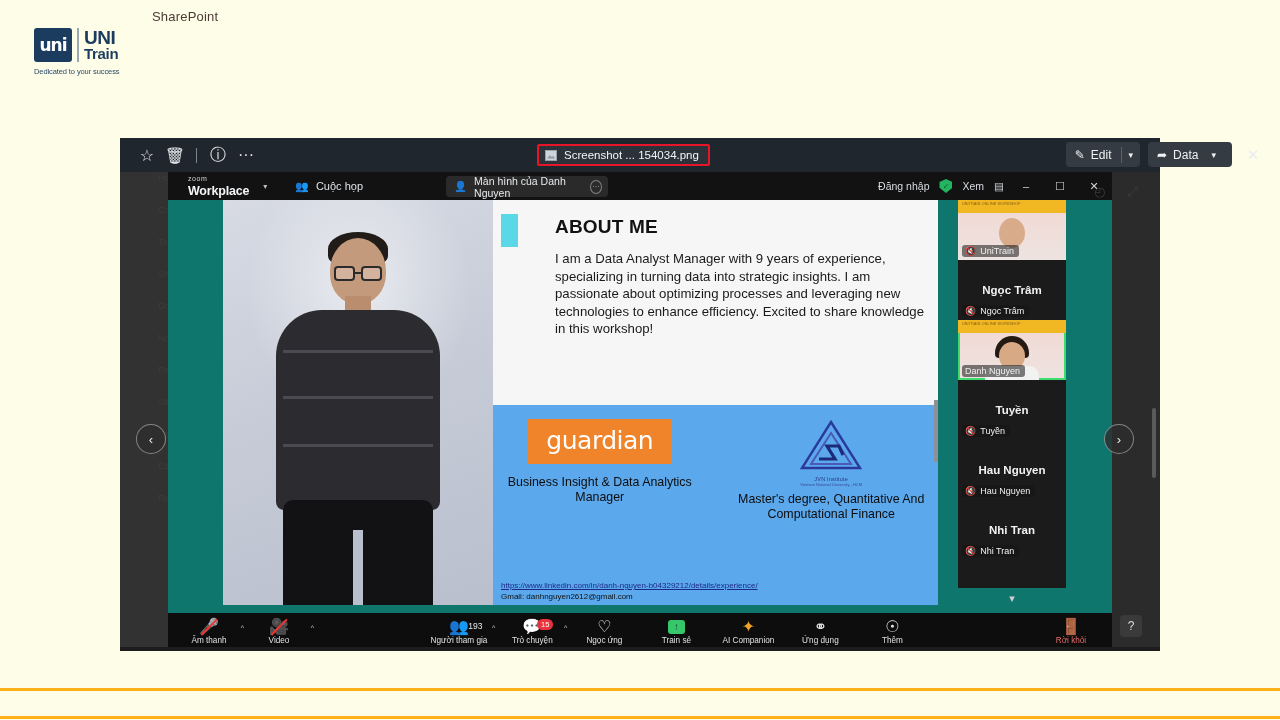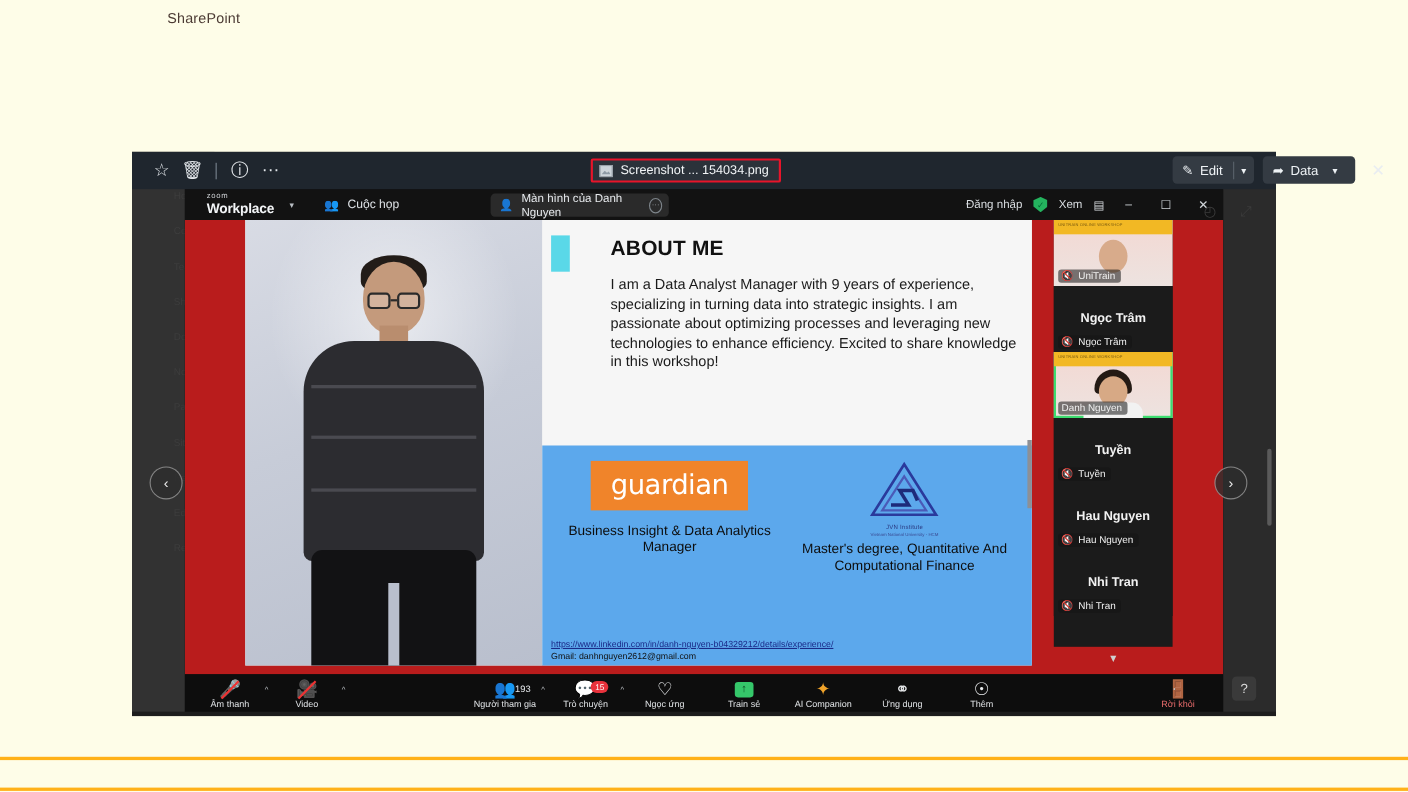--- a/index.html
+++ b/index.html
@@ -126,21 +126,21 @@
     position: absolute; right: 6px; top: 0; height: 28px; display: flex; align-items: center; gap: 10px;
     color: #d8dce0; font-size: 10.5px;
   }
   .zh-right .shield { width: 13px; height: 14px; background: #24b35e;
       clip-path: polygon(50% 0,100% 22%,100% 62%,50% 100%,0 62%,0 22%); position: relative; }
   .zh-right .shield::after { content:"✓"; position:absolute; inset:0; color:#063; font-size:8px;
       display:flex; align-items:center; justify-content:center; }
   .wbtn { width: 24px; text-align: center; color: #cfd4d8; font-size: 11px; }
 
   
-  #zoom-stage { position: absolute; left: 0; top: 28px; right: 0; bottom: 38px; background: #b91c1c; }
+  #zoom-stage { position: absolute; left: 0; top: 28px; right: 0; bottom: 38px; background: #0f766e; }
 
   
   #slide { position: absolute; left: 55px; top: 0; width: 715px; height: 405px; background: #f4f4f4; display: flex; }
   #slide-photo {
     width: 270px; height: 100%;
     background:
       radial-gradient(ellipse 60% 45% at 50% 22%, rgba(255,255,255,.55), rgba(255,255,255,0) 70%),
       linear-gradient(160deg, #d8dbe4 0%, #c7ccd8 45%, #b9bfcd 100%);
     position: relative; overflow: hidden;
   }
@@ -161,21 +161,21 @@
       width:150px; height:110px; background:#121214; border-radius:10px 10px 0 0; }
   .pz-gap { position:absolute; left:50%; top:330px; transform:translateX(-50%);
       width:10px; height:80px; background:#b9bfcd; }
 
   #slide-right { flex: 1; display: flex; flex-direction: column; }
   #slide-upper { height: 205px; background: #f6f6f6; position: relative; padding: 16px 12px 0 62px; }
   #accent-bar { position: absolute; left: 8px; top: 14px; width: 17px; height: 33px; background: #5ad8e8; }
   #about-title { font-size: 19px; font-weight: bold; color: #111; letter-spacing: .2px; }
   #about-body { margin-top: 12px; font-size: 13.2px; line-height: 1.33; color: #1a1a1a; max-width: 392px; }
   #slide-lower { flex: 1; background: #5ca8ec; position: relative; padding-top: 14px; }
-  #logos-row { display: flex; justify-content: center; align-items: flex-start; }
+  #logos-row { display: flex; justify-content: space-between; align-items: flex-start; }
   .lg-col { text-align: center; width: 48%; }
   #guardian-badge {
     display:inline-block; background:#f0842a; color:#fff; font-size: 25px;
     padding: 7px 18px 9px; letter-spacing: -.5px; font-family:"DejaVu Sans", sans-serif;
   }
   .lg-cap { margin-top: 11px; font-size: 12.4px; color: #0d0d0d; line-height: 1.22; }
   #jvn-logo { width: 64px; height: 62px; margin: 0 auto; position: relative; }
   #jvn-cap { font-size: 5.5px; color: #2a3a82; letter-spacing: .2px; margin-top: 1px; }
   #jvn-cap2 { font-size: 4px; color: #3a4a92; }
   #slide-links { position: absolute; left: 8px; bottom: 4px; }
@@ -254,20 +254,31 @@
   
   .rule { position: absolute; left: 0; width: 1280px; height: 3px; background: #ffb119; }
   #rule1 { top: 688px; }
   #rule2 { top: 716px; }
 </style>
 </head>
 <body>
 
 <div id="page">
 
+  <div id="logo">
+    <div class="logo-row">
+      <div class="logo-mark">uni</div>
+      <div class="logo-sep"></div>
+      <div class="logo-words">
+        <div class="logo-uni">UNI</div>
+        <div class="logo-train">Train</div>
+      </div>
+    </div>
+    <div class="logo-tag">Dedicated to your success</div>
+  </div>
 
   <div id="photos-app">
 
     <div id="backdrop-nav">
       <div id="backdrop-tile"></div>
       <div class="bn">Home</div>
       <div class="bn">Conversations</div>
       <div class="bn">Teams</div>
       <div class="bn">Shared</div>
       <div class="bn">Documents</div>

